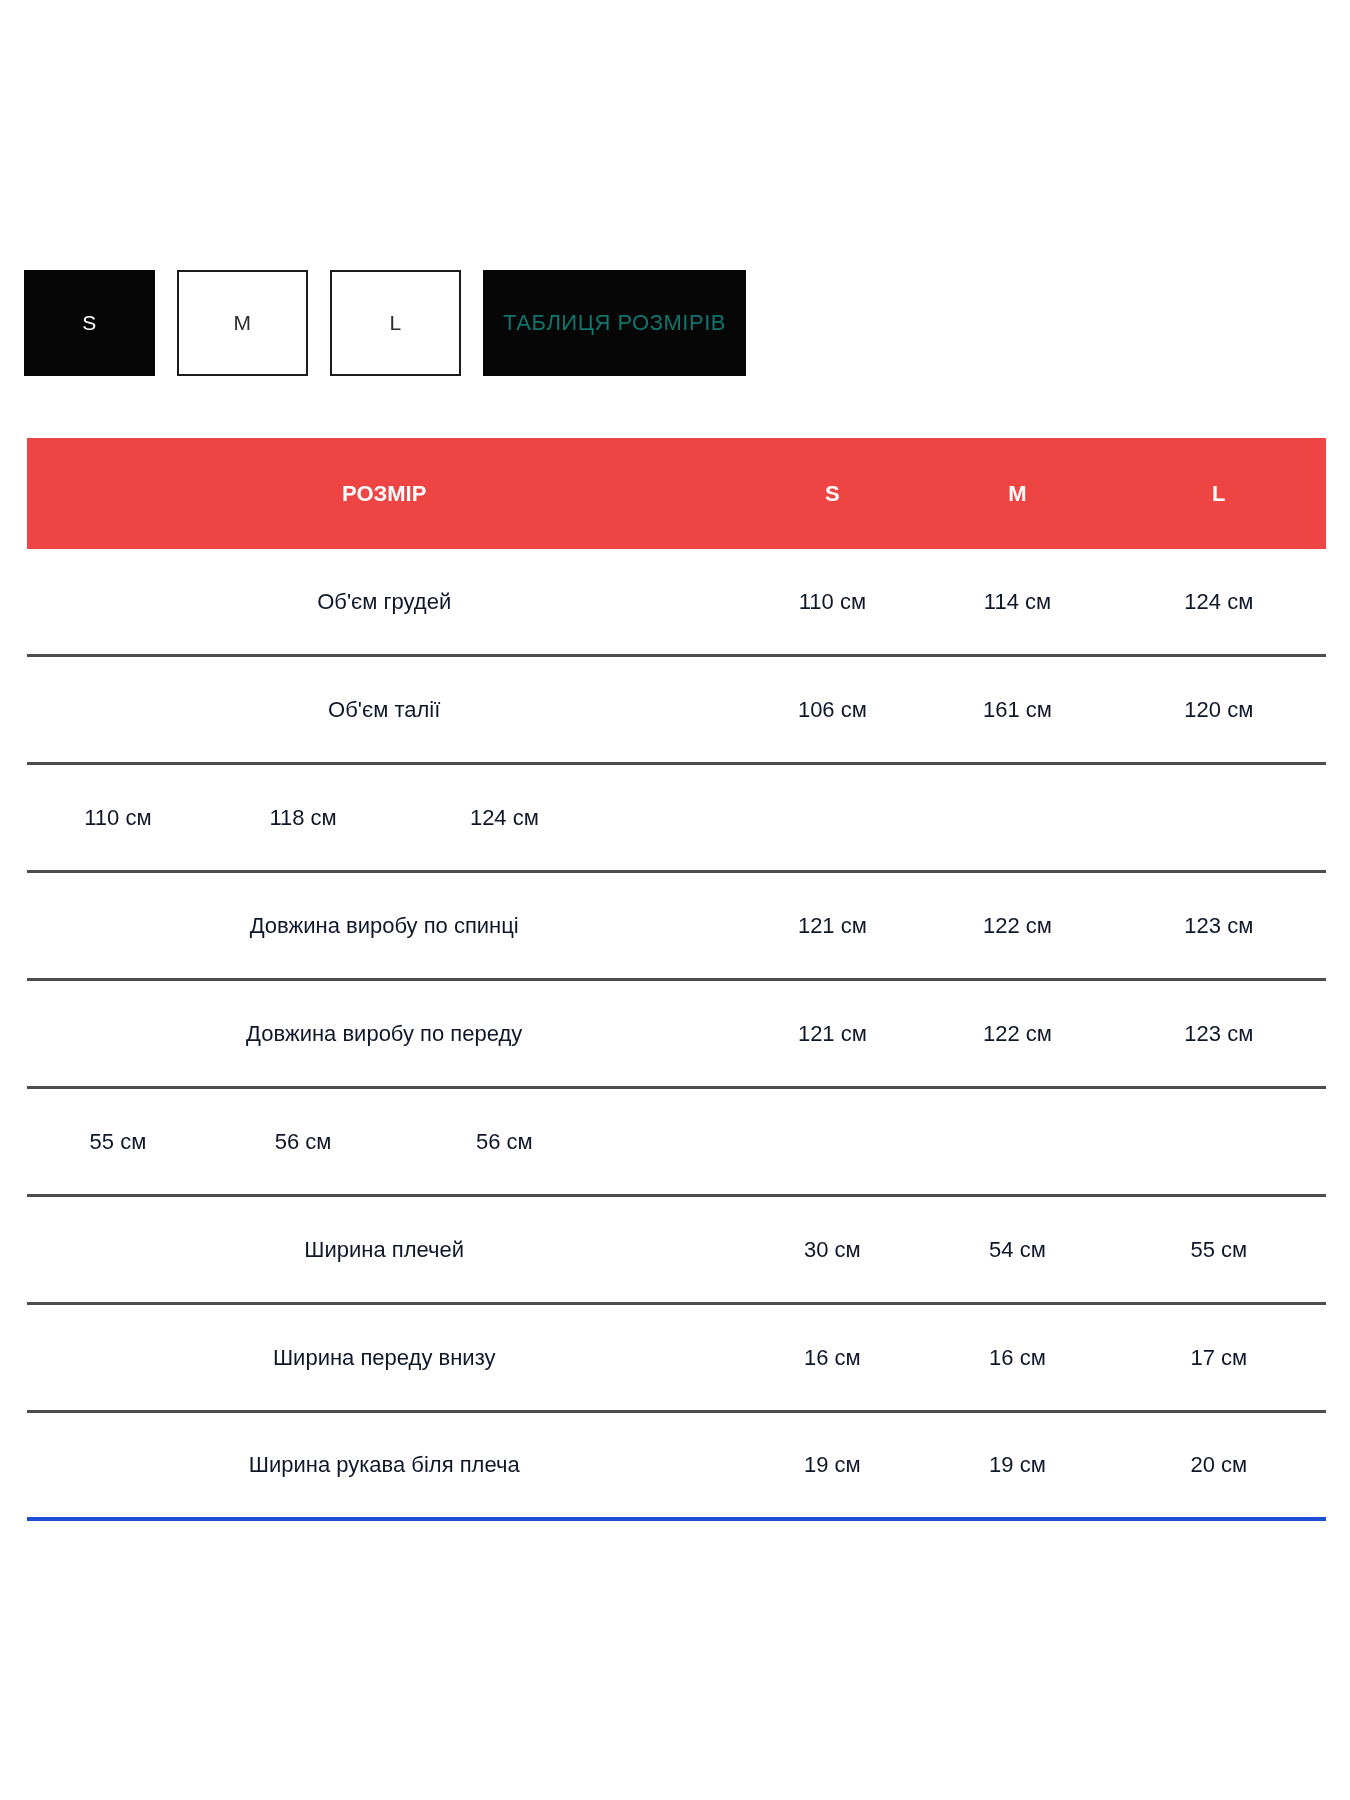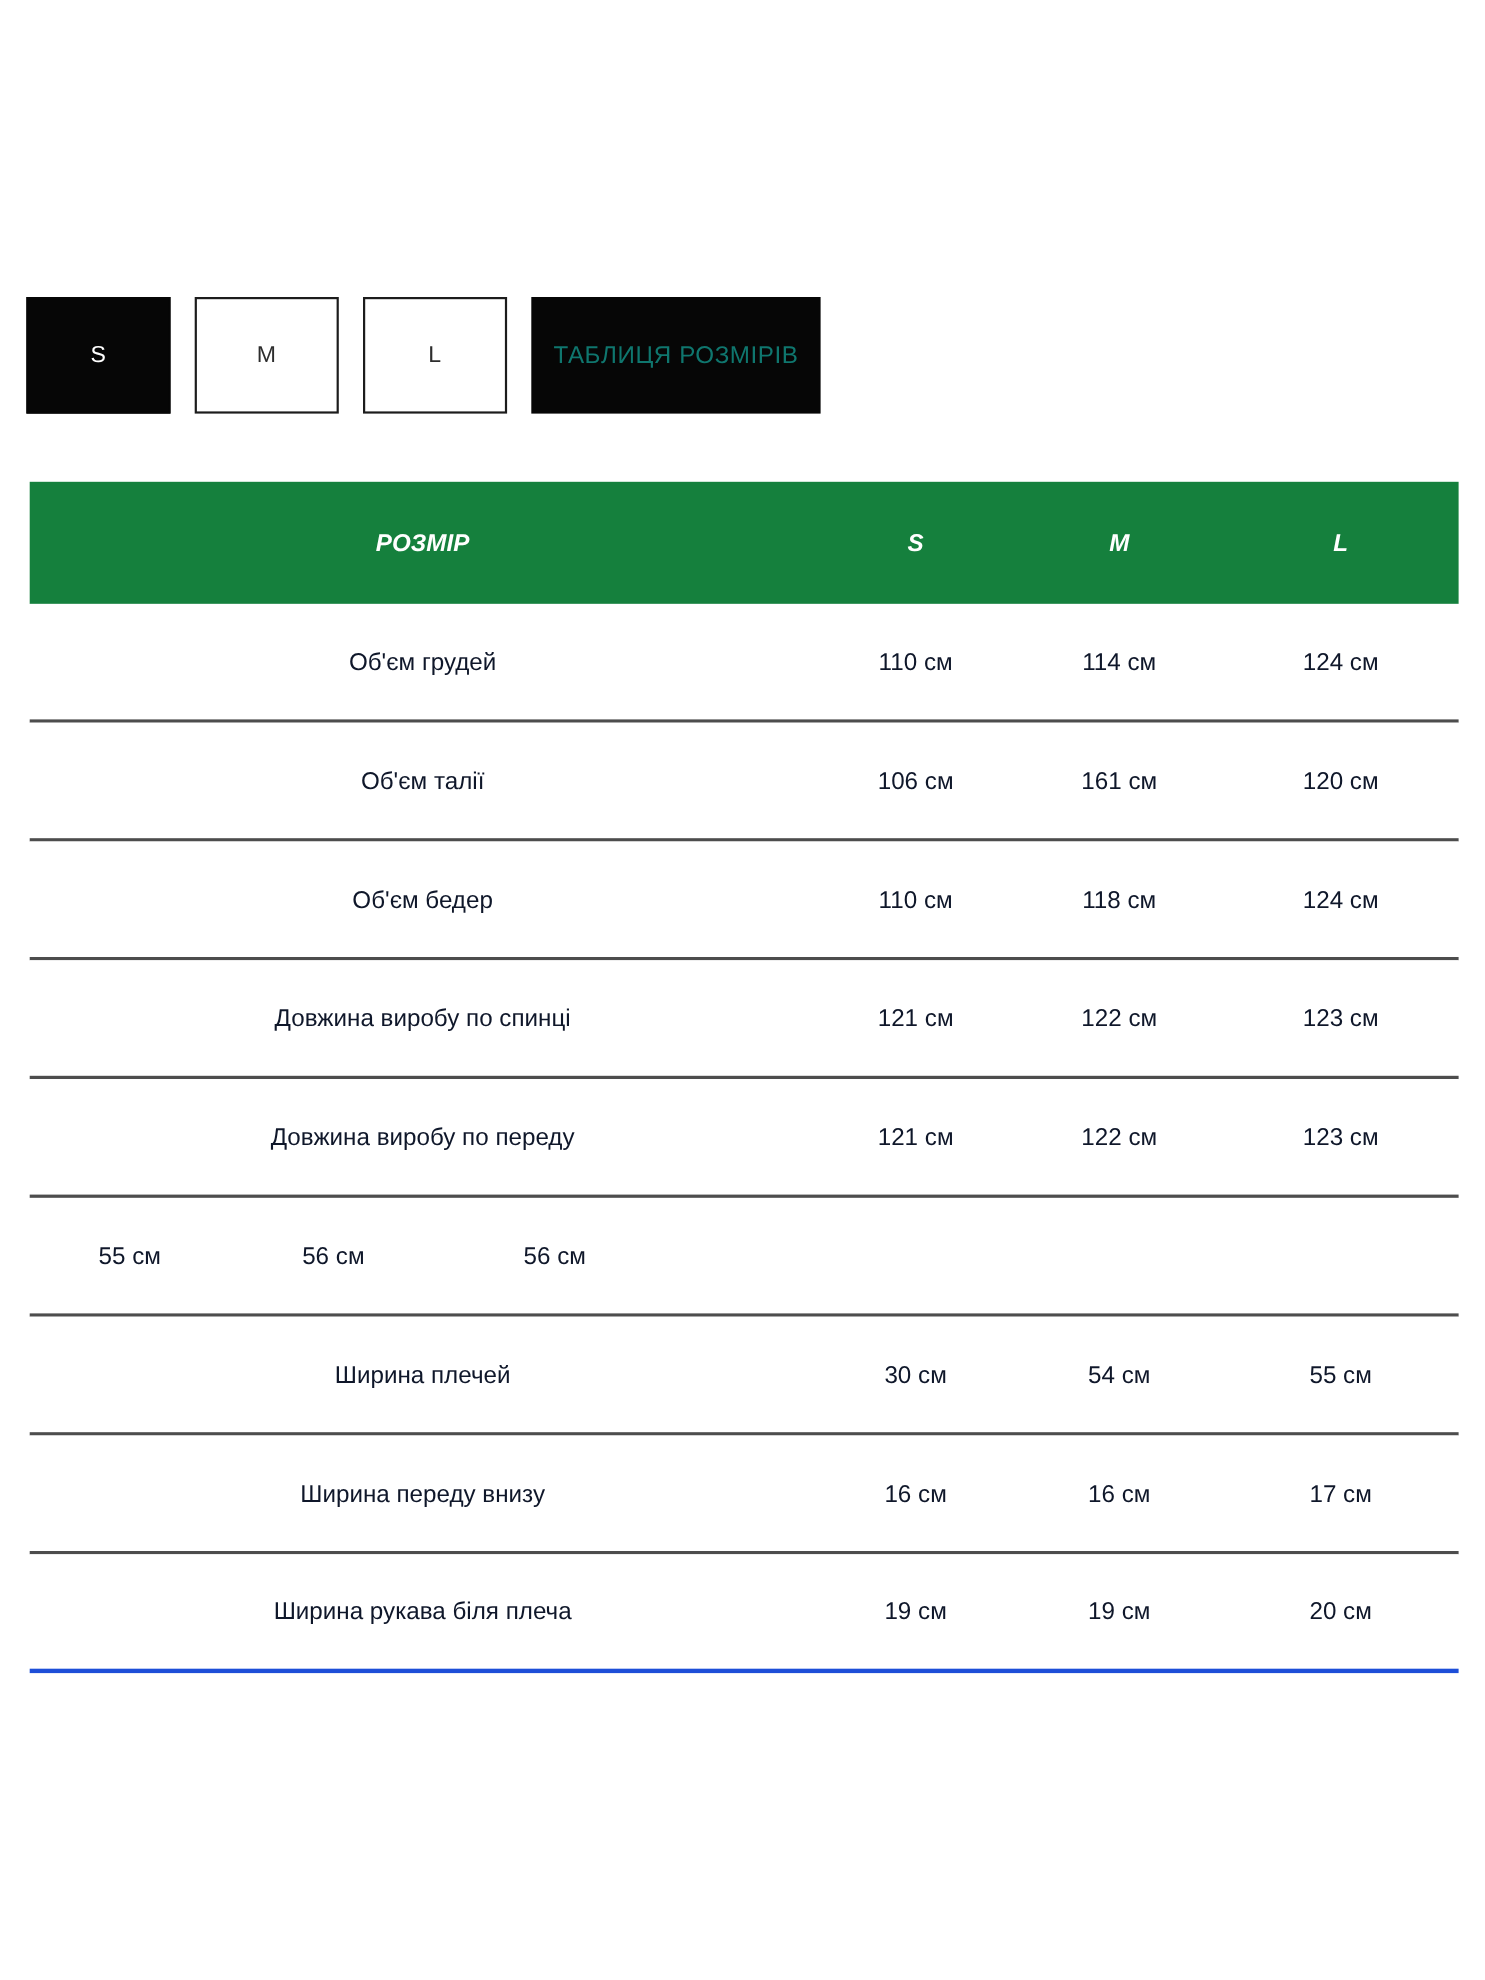--- a/index.html
+++ b/index.html
@@ -51,27 +51,26 @@
 
   
   .size-table {
     position: absolute;
     top: 438px;
     left: 27px;
     width: 1299px;
   }
   .thead {
     height: 111px;
-    background: #15803d;
+    background: #ef4444;
     color: #ffffff;
     display: flex;
     align-items: center;
     font-size: 22px;
     font-weight: bold;
-    font-style: italic;
   }
   .trow {
     height: 108px;
     display: flex;
     align-items: center;
     border-bottom: 3px solid #4d4d4d;
     font-size: 22px;
     color: #0f172a;
     background: #ffffff;
   }
@@ -109,21 +108,20 @@
   </div>
 
   <div class="trow">
     <div class="col-label">Об'єм талії</div>
     <div class="col-s">106 см</div>
     <div class="col-m">161 см</div>
     <div class="col-l">120 см</div>
   </div>
 
   <div class="trow">
-    <div class="col-label">Об'єм бедер</div>
     <div class="col-s">110 см</div>
     <div class="col-m">118 см</div>
     <div class="col-l">124 см</div>
   </div>
 
   <div class="trow">
     <div class="col-label">Довжина виробу по спинці</div>
     <div class="col-s">121 см</div>
     <div class="col-m">122 см</div>
     <div class="col-l">123 см</div>

